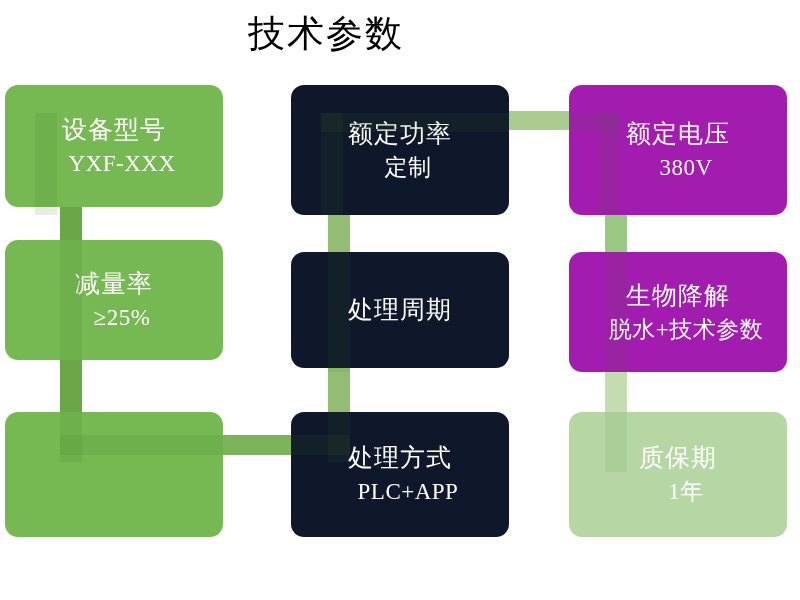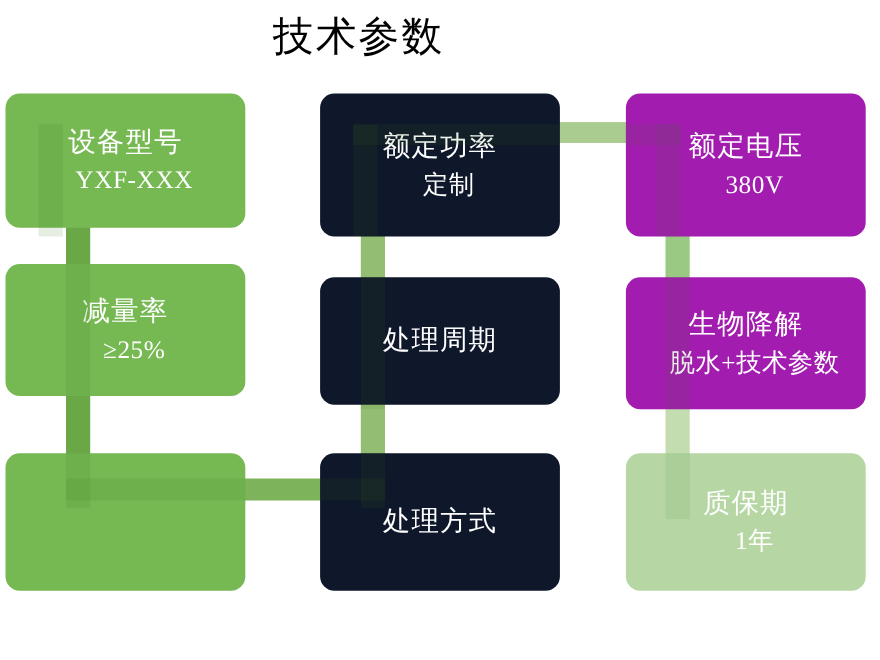--- a/index.html
+++ b/index.html
@@ -149,20 +149,21 @@
 
   <div class="card col1" style="left:5px; top:412px; width:218px; height:125px;">
     <div class="strip s1" style="left:55px; top:0px; width:22px; height:50px;"></div>
     <div class="strip s1" style="left:55px; top:23px; width:163px; height:20px;"></div>
   </div>
 
   <div class="card col2" style="left:291px; top:412px; width:218px; height:125px;">
     <div class="strip s2" style="left:37px; top:0px; width:22px; height:50px;"></div>
     <div class="strip s2" style="left:0px; top:23px; width:59px; height:20px;"></div>
     <div class="label">处理方式</div>
+    <div class="value">PLC+APP</div>
   </div>
 
   <div class="card col3 pale" style="left:569px; top:412px; width:218px; height:125px;text-align:center;">
     <div class="strip s3" style="left:36px; top:0px; width:22px; height:60px;"></div>
     <div class="label">质保期</div>
     <div class="value">1年</div>
   </div>
 
 </div>
 

